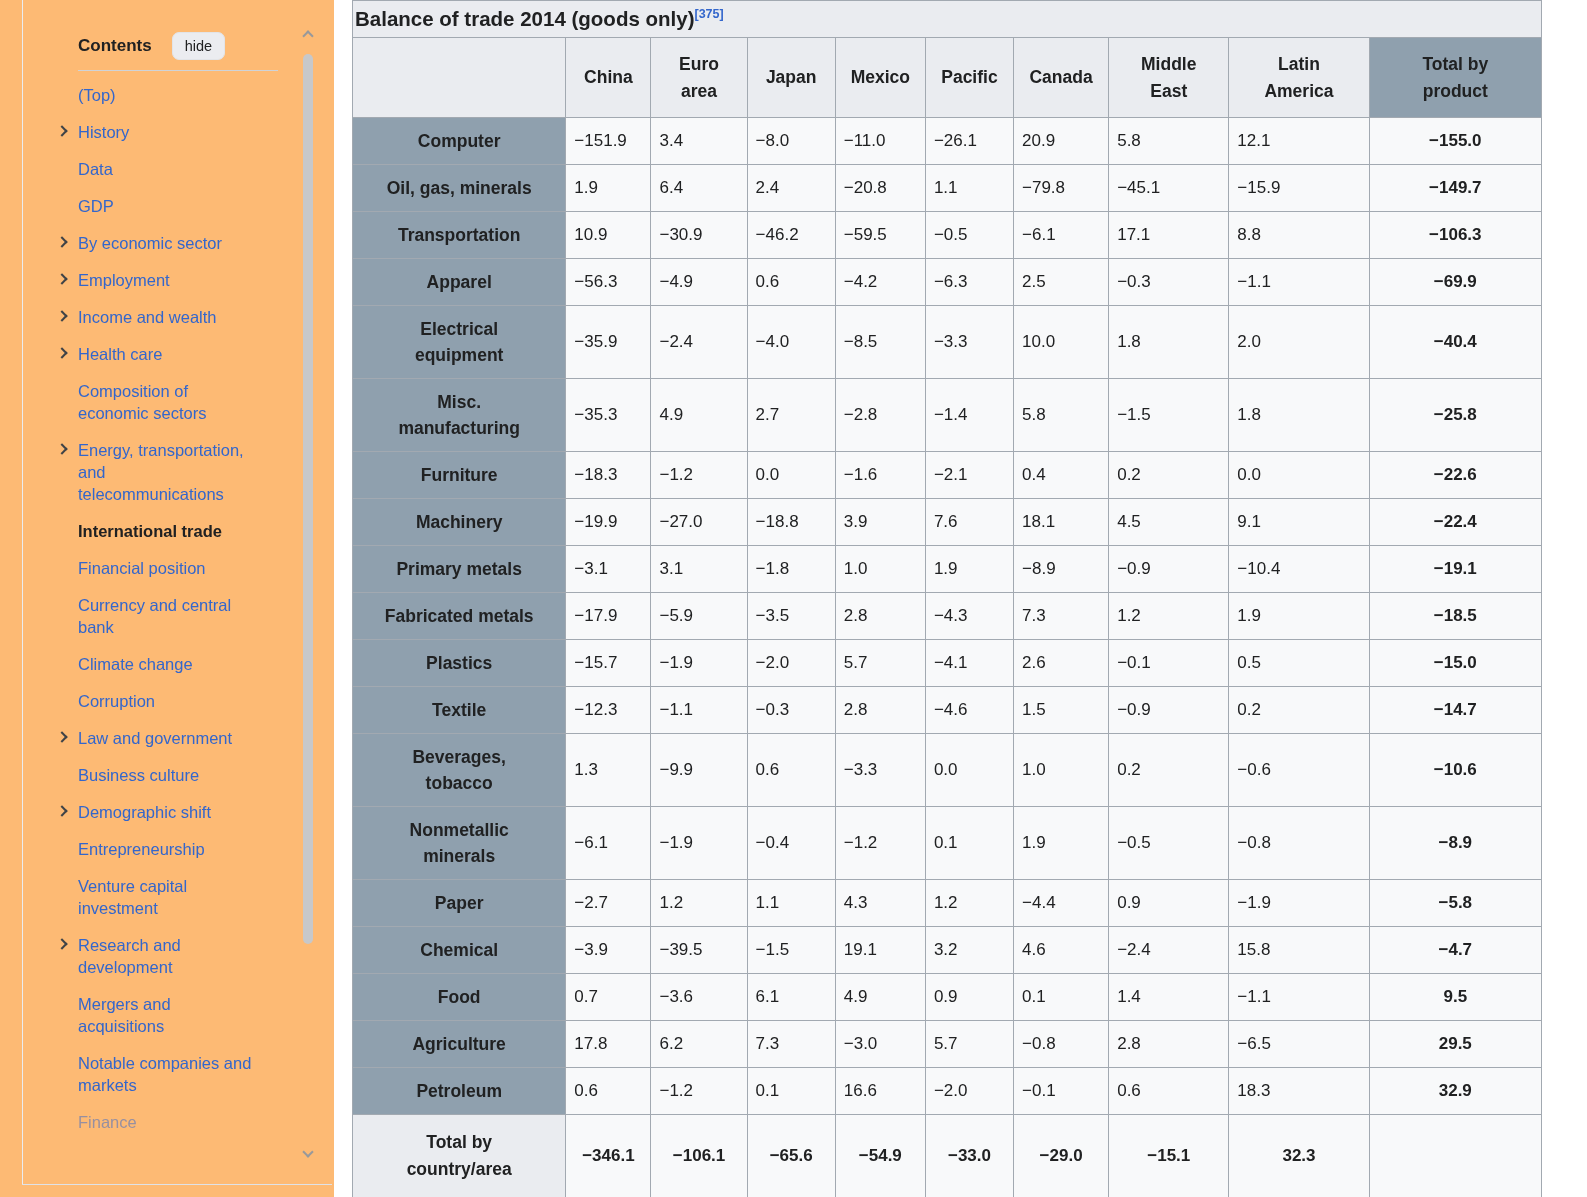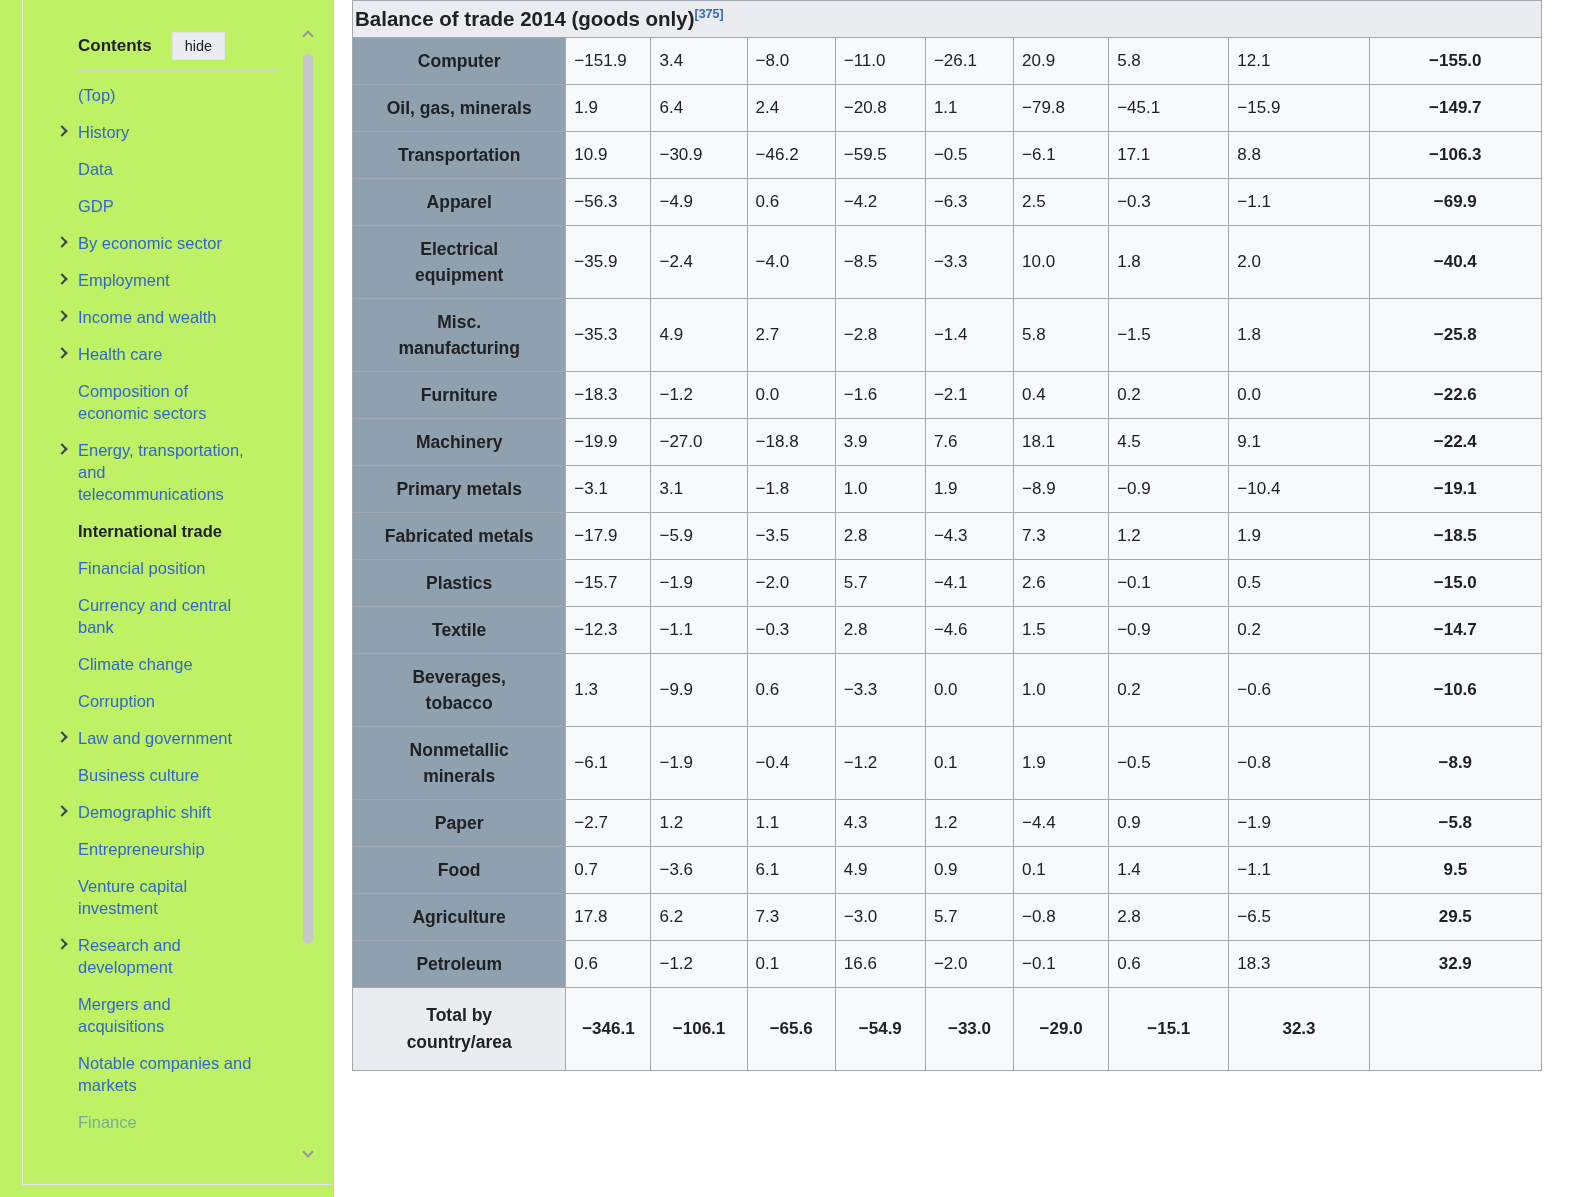--- a/index.html
+++ b/index.html
@@ -1,27 +1,27 @@
 <!DOCTYPE html>
 <html style="--link: #3366cc; --header-bg: #eaecf0; --label-bg: #8fa0ae; --neg: #f56d79; --neg-light: #f8868f; --pos: #a2c13c; --pos-light: #adc74b; --tot-neg: #fa0000; --tot-pos: #008000;"><head>
 <meta charset="utf-8">
 <style>
   * { margin:0; padding:0; box-sizing:border-box; }
   html,body { width:1587px; height:1197px; background:#fff; overflow:hidden;
               font-family:"Liberation Sans", sans-serif; color:#202122; }
   .page { position:relative; width:1587px; height:1197px; background:#fff; }
 
   
-  .sidebar { position:absolute; left:0; top:0; width:334px; height:1197px; background:#bef264; }
+  .sidebar { position:absolute; left:0; top:0; width:334px; height:1197px; background:#fdba74; }
   .v-line { position:absolute; left:22px; top:0; width:1px; height:1185px; background:#eaecf0; }
   .h-line { position:absolute; left:22px; top:1184px; width:310px; height:1px; background:#dfe2e7; }
   .sidebar-head { position:absolute; left:78px; top:32px; display:flex; align-items:center; gap:20px; }
   .contents-title { font-weight:bold; font-size:17px; color:#202122; }
   .hide-btn { font-size:14.5px; color:#202122; background:#ebecf0; border:1px solid #e2e4e8;
-              border-radius:0; padding:5px 12px; cursor:pointer; font-family:inherit; }
+              border-radius:7px; padding:5px 12px; cursor:pointer; font-family:inherit; }
   .sidebar-rule { position:absolute; left:78px; top:70px; width:200px; height:0;
                   border:none; border-top:1px solid #cfd3d8; }
   .toc { position:absolute; left:78px; top:84px; width:206px; }
   .toc-item { position:relative; margin-bottom:15px; font-size:16.5px; line-height:22px; }
   .toc-item a { color:var(--link); text-decoration:none; white-space:pre-line; display:block; }
   .toc-item.active span.lbl { font-weight:bold; color:#202122; white-space:pre-line; display:block; }
   .toc-item.faded { opacity:.5; }
   .chev { position:absolute; left:-20px; top:6px; width:8px; height:8px;
           border-top:2.2px solid #3f4347; border-right:2.2px solid #3f4347; transform:rotate(45deg); }
   
@@ -182,20 +182,36 @@
           <col style="width:95px">
           <col style="width:120px">
         <col style="width:140px">
           <col style="width:172px">
       </colgroup>
       <tbody id="tbl">
           <tr>
             <th class="title-cell" colspan="10">Balance of trade 2014 (goods only)<sup><a href="#">[375]</a></sup></th>
           </tr>
           <tr>
+            <th class="colhead"></th>
+            <th class="colhead">China</th>
+            <th class="colhead">Euro
+area</th>
+            <th class="colhead">Japan</th>
+            <th class="colhead">Mexico</th>
+            <th class="colhead">Pacific</th>
+            <th class="colhead">Canada</th>
+            <th class="colhead">Middle
+East</th>
+            <th class="colhead">Latin
+America</th>
+            <th class="colhead total-head">Total by
+product</th>
+          </tr>
+          <tr>
             <th class="rowlabel">Computer</th>
             <td class="val c-p">−151.9</td>
             <td class="val">3.4</td>
             <td class="val">−8.0</td>
             <td class="val">−11.0</td>
             <td class="val c-p">−26.1</td>
             <td class="val c-g">20.9</td>
             <td class="val">5.8</td>
             <td class="val">12.1</td>
             <td class="val total-col c-r">−155.0</td>
@@ -366,20 +382,32 @@
             <td class="val">1.2</td>
             <td class="val">1.1</td>
             <td class="val">4.3</td>
             <td class="val">1.2</td>
             <td class="val">−4.4</td>
             <td class="val">0.9</td>
             <td class="val">−1.9</td>
             <td class="val total-col c-r">−5.8</td>
           </tr>
           <tr>
+            <th class="rowlabel">Chemical</th>
+            <td class="val">−3.9</td>
+            <td class="val c-p">−39.5</td>
+            <td class="val">−1.5</td>
+            <td class="val c-g">19.1</td>
+            <td class="val">3.2</td>
+            <td class="val">4.6</td>
+            <td class="val">−2.4</td>
+            <td class="val c-g2">15.8</td>
+            <td class="val total-col c-r">−4.7</td>
+          </tr>
+          <tr>
             <th class="rowlabel">Food</th>
             <td class="val">0.7</td>
             <td class="val">−3.6</td>
             <td class="val">6.1</td>
             <td class="val">4.9</td>
             <td class="val">0.9</td>
             <td class="val">0.1</td>
             <td class="val">1.4</td>
             <td class="val">−1.1</td>
             <td class="val total-col c-dg">9.5</td>

